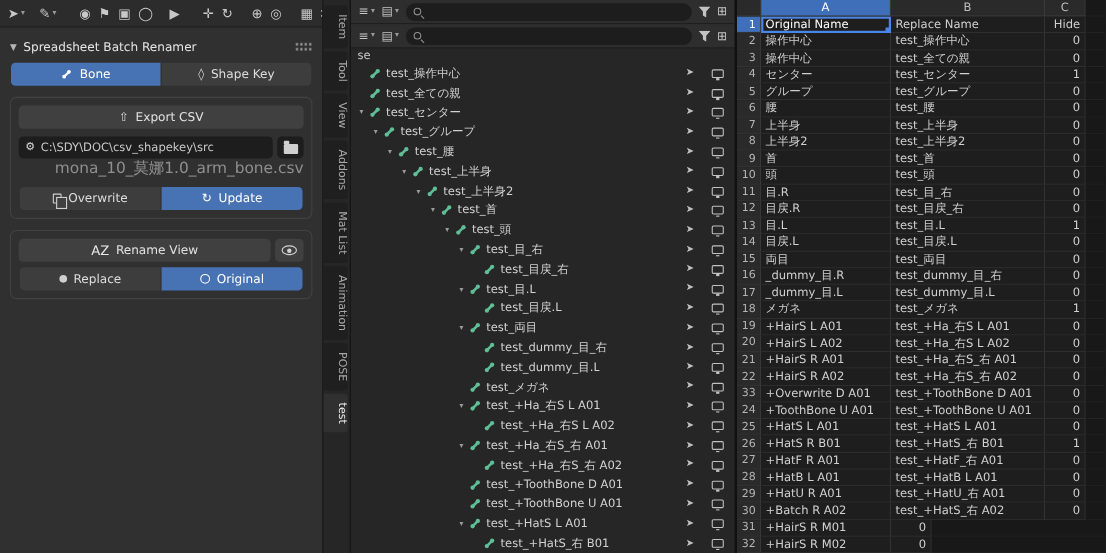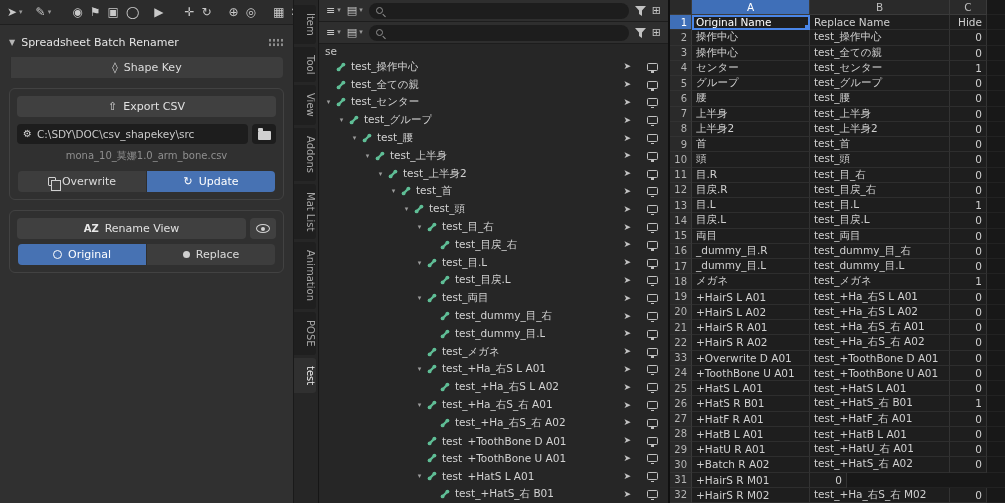--- a/index.html
+++ b/index.html
@@ -21,22 +21,22 @@
   .seg-btn:first-child{border-radius:4px 0 0 4px}
   .seg-btn:last-child{border-radius:0 4px 4px 0;border-left:1px solid #2e2e2e}
   .seg-btn.active{background:#4772b3;color:#fff}
   .group-box{border:1px solid #424242;border-radius:6px;padding:7px;margin-top:10px}
   .btn{display:flex;align-items:center;justify-content:center;gap:6px;height:21px;background:#404040;border-radius:4px;color:#e0e0e0;font-size:11px}
   .row{display:flex;align-items:center;gap:4px;margin-top:7px}
   .field{display:flex;align-items:center;gap:5px;height:20px;background:#1d1d1d;border-radius:4px;padding:0 6px;font-size:10.5px;color:#c9c9c9;overflow:hidden;white-space:nowrap}
   .flex1{flex:1}
   .icon-btn{width:24px;height:20px;flex:none;display:flex;align-items:center;justify-content:center;background:#1d1d1d;border-radius:4px}
   .lbl{font-size:10.5px;color:#cfcfcf;white-space:nowrap}
-  .preview{margin-top:5px;text-align:center;font-size:10px;color:#8f8f8f}
-  .az{font-size:10px;font-weight:bold;color:#e8e8e8;letter-spacing:0;line-height:1}
+  .preview{text-align:right;font-size:14px;color:#8f8f8f}
+  .az{font-size:12px;font-weight:normal;color:#e8e8e8;letter-spacing:0;line-height:1}
   .glyph{font-size:11px;line-height:1;color:#d5d5d5}
   .ring{width:9px;height:9px;border:1.4px solid #fff;border-radius:50%}
   .dot{width:7px;height:7px;background:#cfcfcf;border-radius:50%}
   .folder{width:13px;height:9px;background:#cfcfcf;border-radius:1px;position:relative;margin-top:2px}
   .folder::before{content:"";position:absolute;top:-2.5px;left:0;width:5px;height:2.5px;background:#cfcfcf;border-radius:1px 1px 0 0}
   .eye{width:14px;height:9px;border:1.2px solid #d2d2d2;border-radius:50%;position:relative}
   .eye::after{content:"";position:absolute;left:50%;top:50%;width:4px;height:4px;margin:-2px;background:#d2d2d2;border-radius:50%}
   .copyic{width:8px;height:9px;border:1.1px solid #d0d0d0;border-radius:1px;position:relative}
   .copyic::before{content:"";position:absolute;left:2px;top:2px;width:8px;height:9px;border:1.1px solid #d0d0d0;background:#404040}
   .page{width:10px;height:12px;background:#d8d8d8;border-radius:1px}
@@ -107,20 +107,28 @@
     </div>
 
     <div class="sidebar">
       <div class="panel-header">
         <span class="hdr-caret">▼</span>
         <span>Spreadsheet Batch Renamer</span>
         <span class="grip"></span>
       </div>
 
       <div class="seg">
+        <div class="seg-btn active">
+          <svg width="11" height="11" viewBox="0 0 16 16">
+              <line x1="5" y1="11" x2="11" y2="5" stroke="#ffffff" stroke-width="3.2" stroke-linecap="round"></line>
+              <circle cx="11.2" cy="4.8" r="2.5" fill="#ffffff"></circle>
+              <circle cx="4.8" cy="11.2" r="2.5" fill="#ffffff"></circle>
+            </svg>
+          <span>Bone</span>
+        </div>
         <div class="seg-btn">
           <span class="glyph">◊</span>
           <span>Shape Key</span>
         </div>
       </div>
 
       <div class="group-box">
         <div class="btn">
           <span class="glyph">⇧</span>
           <span>Export CSV</span>
@@ -151,27 +159,27 @@
         <div class="row" style="margin-top:0">
           <div class="btn flex1">
             <span class="az">AZ</span>
             <span>Rename View</span>
           </div>
           <div class="icon-btn" style="background:#404040;width:26px;height:21px">
             <span class="eye"></span>
           </div>
         </div>
         <div class="seg">
+          <div class="seg-btn">
+            <span class="dot"></span>
+            <span>Replace</span>
+          </div>
           <div class="seg-btn active">
             <span class="ring"></span>
             <span>Original</span>
-          </div>
-          <div class="seg-btn">
-            <span class="dot"></span>
-            <span>Replace</span>
           </div>
         </div>
       </div>
     </div>
   </div>
 
   <div class="tab-strip">
       <div class="side-tab">Item</div>
       <div class="side-tab">Tool</div>
       <div class="side-tab">View</div>
@@ -820,20 +828,19 @@
         </div>
         <div class="srow">
           <div class="ncell">31</div>
           <div class="cell cw-a">+HairS R M01</div>
           <div class="cell cw-c num">0</div>
           <div class="filler"></div>
         </div>
         <div class="srow">
           <div class="ncell">32</div>
           <div class="cell cw-a">+HairS R M02</div>
-          <div class="cell cw-b">test_+Ha_右S_右 M02</div>
           <div class="cell cw-c num">0</div>
           <div class="filler"></div>
         </div>
       </div>
   </div>
 
 </div>
 
 </body></html>

